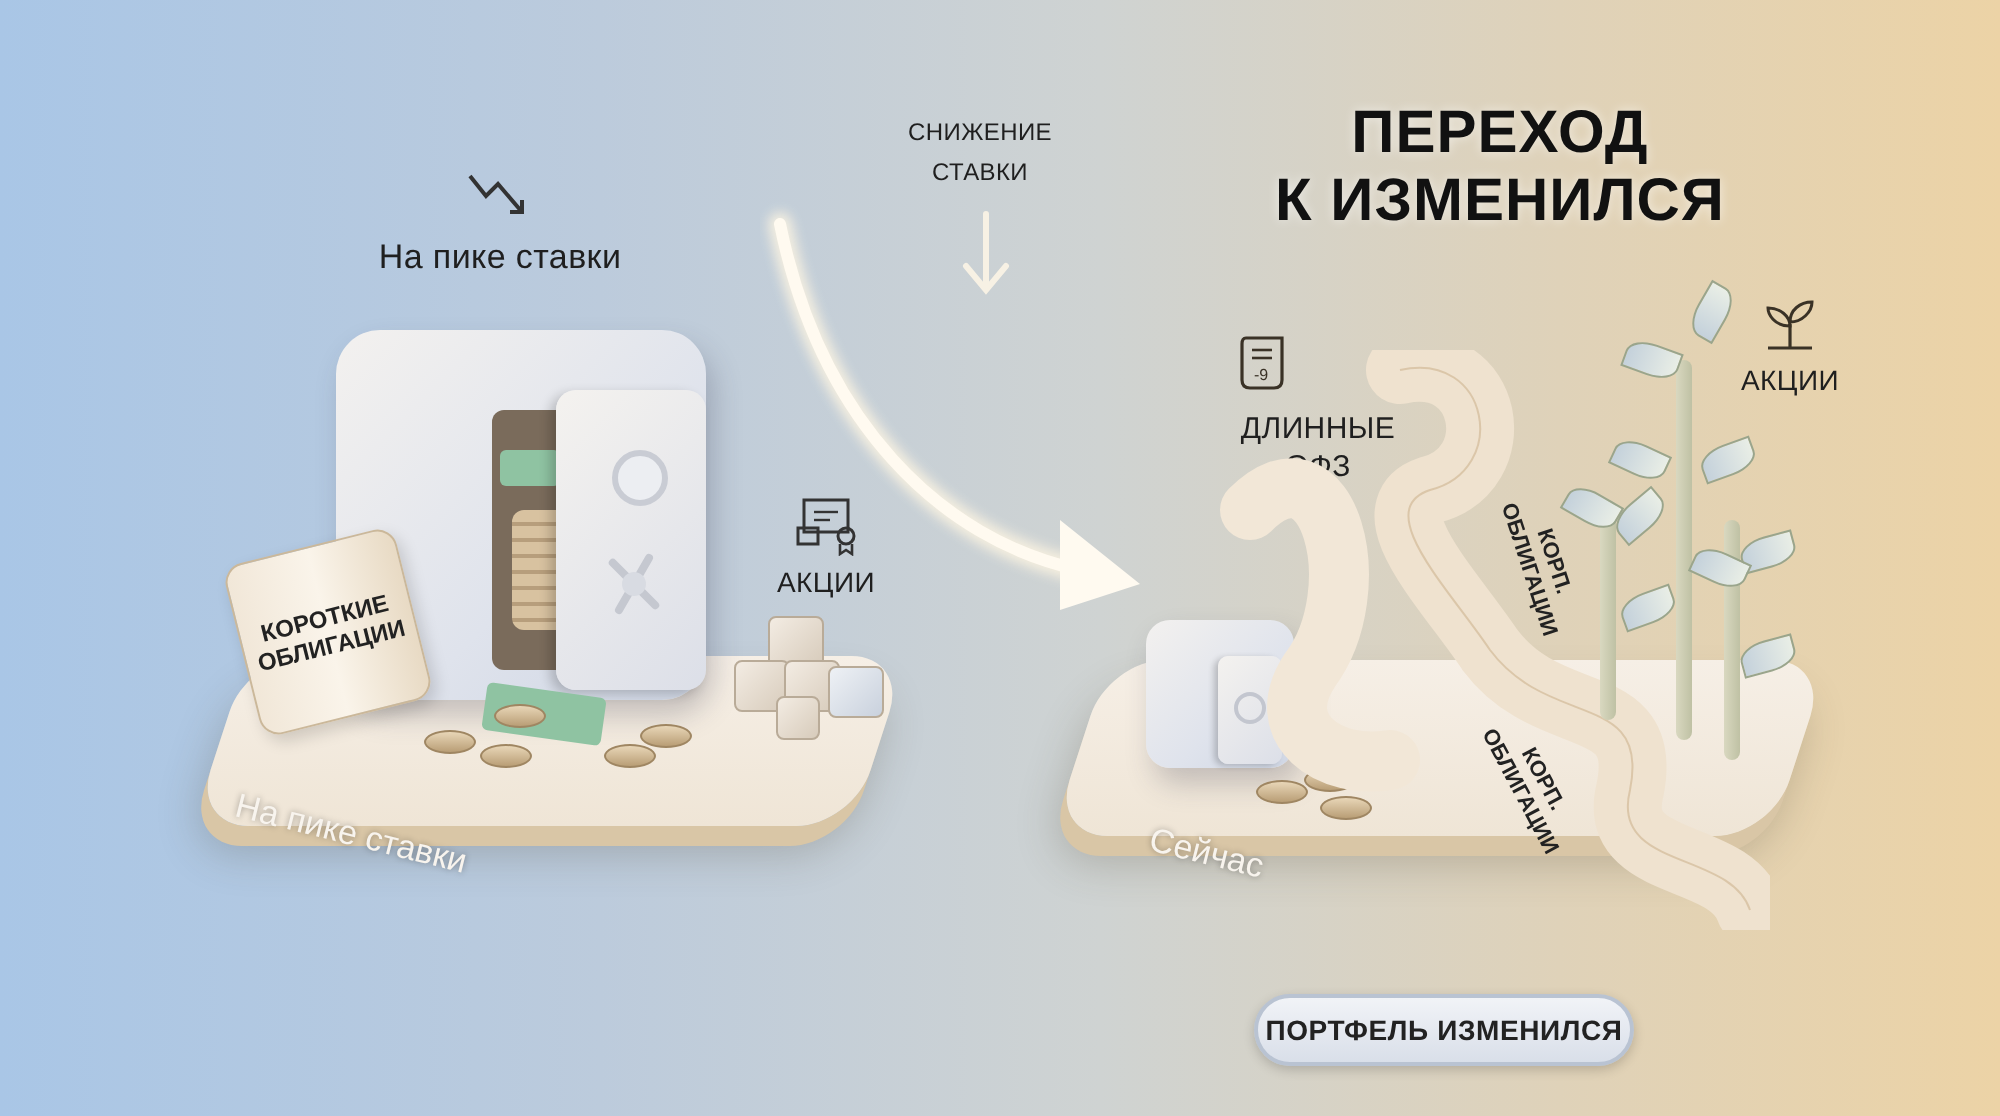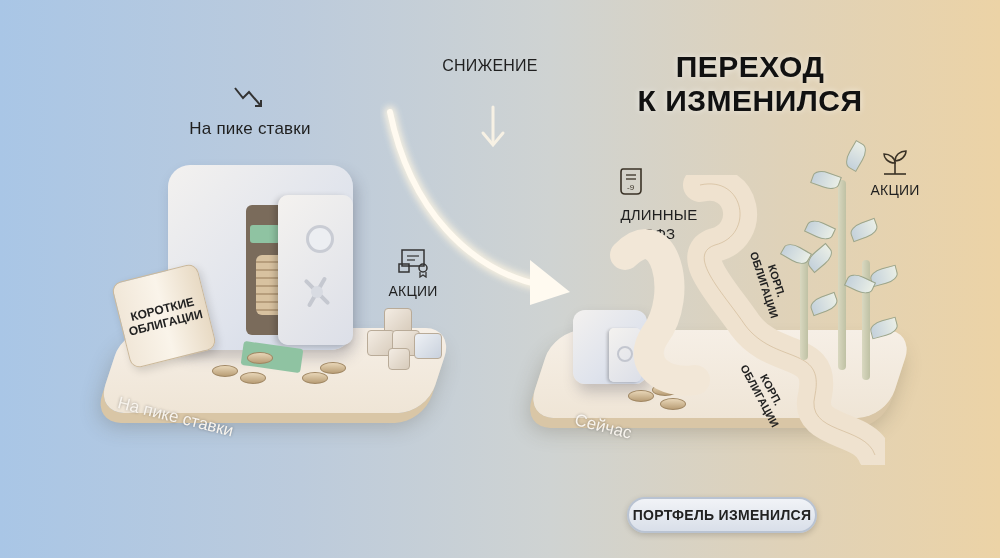--- a/index.html
+++ b/index.html
@@ -97,22 +97,23 @@
     <polyline points="22,24 22,29 25,27 28,29 28,24" fill="none" stroke="#333" stroke-width="1.3"></polyline>
   </svg>
   <div class="abs label" style="left:378px;top:283px;width:70px;font-size:14px">АКЦИИ</div>
   <div class="cube" style="left:384px;top:308px"></div>
   <div class="cube" style="left:367px;top:330px"></div>
   <div class="cube" style="left:392px;top:330px"></div>
   <div class="cube" style="left:414px;top:333px;background:linear-gradient(135deg,#eef1f5,#c9d1dd)"></div>
   <div class="cube" style="left:388px;top:348px;width:20px;height:20px"></div>
 </div>
 
-<div class="abs label" style="left:420px;top:56px;width:140px;font-size:16px;line-height:20px">
+<div class="abs label" style="left:420px;top:56px;width:140px;font-size:12px;line-height:20px">
   <div>СНИЖЕНИЕ</div>
+  <div>СТАВКИ</div>
 </div>
 <svg class="abs" style="left:478px;top:105px" width="30" height="45">
   <line x1="15" y1="2" x2="15" y2="38" stroke="#f7f1e4" stroke-width="3" stroke-linecap="round"></line>
   <polyline points="5,28 15,40 25,28" fill="none" stroke="#f7f1e4" stroke-width="3" stroke-linecap="round"></polyline>
 </svg>
 <svg class="abs" style="left:380px;top:100px" width="200" height="210">
   <defs>
       <filter id="glow">
         <feGaussianBlur stdDeviation="3"></feGaussianBlur>
       </filter>

